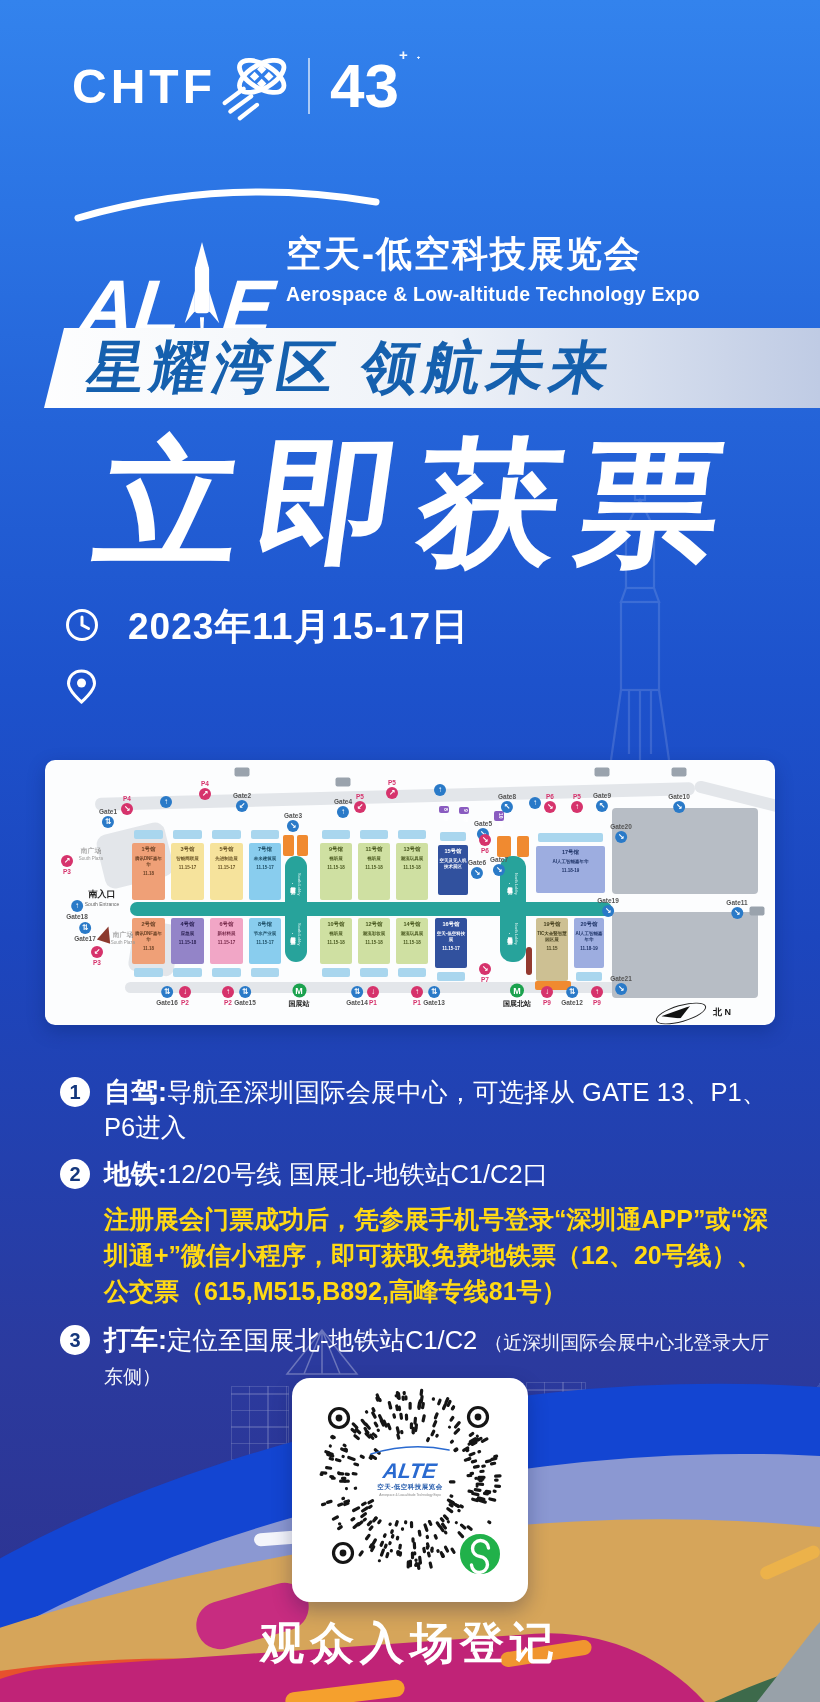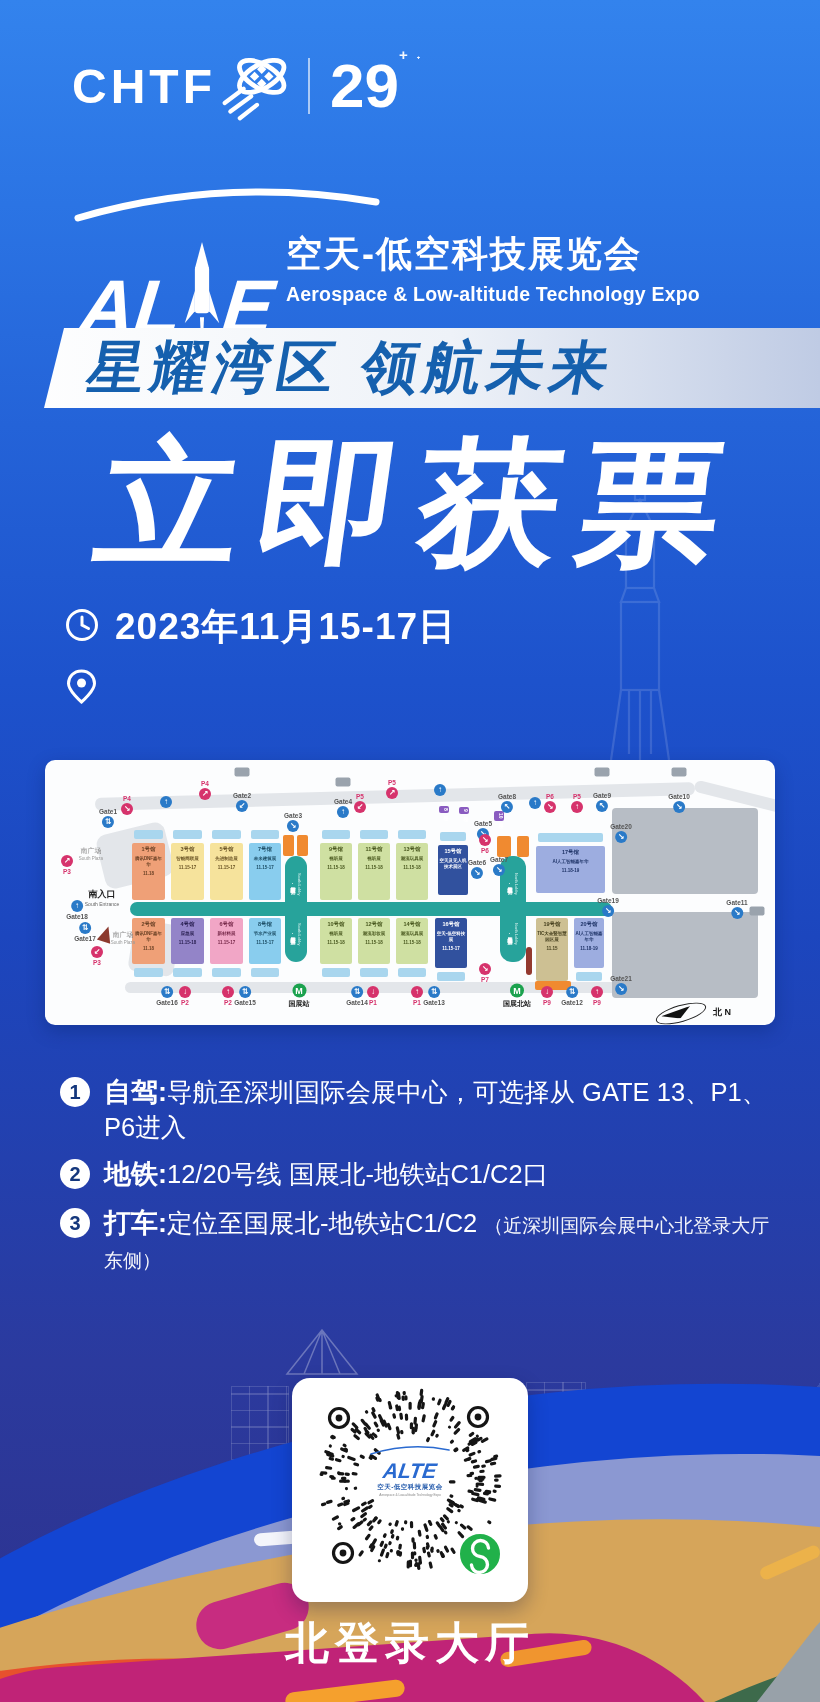--- a/index.html
+++ b/index.html
@@ -32,21 +32,21 @@
     clip-path:polygon(64px 0,820px 0,820px 80px,44px 80px);
     display:flex;align-items:center;padding-left:88px;box-sizing:border-box;}
   .banner-text{font-size:57px;font-weight:900;color:#1560ae;transform:skewX(-10deg);letter-spacing:6px;white-space:pre;}
 
   
   .cta{position:absolute;top:432px;left:0;width:820px;text-align:center;color:#fff;
     font-size:142px;font-weight:900;line-height:1;transform:skewX(-8deg) scaleY(.97);letter-spacing:18px;text-indent:18px;}
 
   
   .info{position:absolute;top:602px;left:64px;color:#fff;}
-  .info-row{display:flex;align-items:center;gap:15px;margin-bottom:16px;}
+  .info-row{display:flex;align-items:center;gap:28px;margin-bottom:16px;}
   .info-text{font-size:37px;font-weight:700;letter-spacing:1px;}
 
   
   .wm{opacity:.13;}
   .bgrid{position:absolute;border:1.5px solid rgba(255,255,255,.35);opacity:.4;
     background:repeating-linear-gradient(0deg,transparent 0 15px,rgba(255,255,255,.4) 15px 16.5px),
                repeating-linear-gradient(90deg,transparent 0 17px,rgba(255,255,255,.4) 17px 18.5px);}
   .wedge{position:absolute;left:620px;top:1240px;width:400px;height:360px;
     background:linear-gradient(125deg,transparent 46%,rgba(120,160,245,.22) 46%);}
   .wdash{position:absolute;left:254px;top:1532px;width:46px;height:13px;border-radius:7px;background:rgba(255,255,255,.9);transform:rotate(-4deg);z-index:4;}
@@ -197,21 +197,21 @@
           <rect x="50" y="28.5" width="7" height="7" transform="rotate(45 53.5 32)"></rect>
         </g>
         <g stroke="#fff" stroke-width="4.5" stroke-linecap="round">
           <line x1="7" y1="60" x2="27" y2="45"></line>
           <line x1="13" y1="69" x2="35" y2="53"></line>
           <line x1="23" y1="76" x2="41" y2="62"></line>
         </g>
       </svg>
     </span>
     <span class="hdr-divider"></span>
-    <span class="anniv">29</span>
+    <span class="anniv">43</span>
   </div>
 
   <div class="brand">
     <svg class="brand-arc" width="310" height="50" viewBox="0 0 310 50">
       <path d="M6,44 Q150,2 304,28" stroke="#fff" stroke-width="7" fill="none" stroke-linecap="round"></path>
     </svg>
     <div class="brand-mark">
       <span class="brand-letters">AL</span>
       <span class="brand-rocket">
         <svg width="36" height="120" viewBox="0 0 34 118" fill="#fff">
@@ -692,20 +692,21 @@
           <div class="t-body">
             <span class="t-label">自驾:</span><span>导航至深圳国际会展中心，可选择从 GATE 13、P1、P6进入</span>
             
           </div>
         </div>
 
         <div class="t-item">
           <div class="t-num">2</div>
           <div class="t-body">
             <span class="t-label">地铁:</span><span>12/20号线 国展北-地铁站C1/C2口</span>
+            <div class="t-note">注册展会门票成功后，凭参展手机号登录“深圳通APP”或“深圳通+”微信小程序，即可获取免费地铁票（12、20号线）、公交票（615,M515,B892,高峰专线81号）</div>
           </div>
         </div>
 
         <div class="t-item">
           <div class="t-num">3</div>
           <div class="t-body">
             <span class="t-label">打车:</span><span>定位至国展北-地铁站C1/C2 </span><span class="t-suffix">（近深圳国际会展中心北登录大厅东侧）</span>
             
           </div>
         </div>
@@ -979,15 +980,15 @@
       <div class="ql-cn">空天-低空科技展览会</div>
       <div class="ql-en">Aerospace &amp; Low-altitude Technology Expo</div>
     </div>
     <div class="wechat">
       <svg width="46" height="46" viewBox="0 0 46 46">
         <circle cx="23" cy="23" r="21" fill="#21b14a" stroke="#fff" stroke-width="2"></circle>
         <path d="M14.5,28 a8,8 0 1 0 8.5,-8.5 a8,8 0 1 1 8.5,-8.5" transform="translate(0,6)" stroke="#fff" stroke-width="3.4" fill="none" stroke-linecap="round"></path>
       </svg>
     </div>
   </div>
-  <div class="qr-caption">北登录大厅</div>
+  <div class="qr-caption">观众入场登记</div>
 
 </div>
 
 </body></html>

